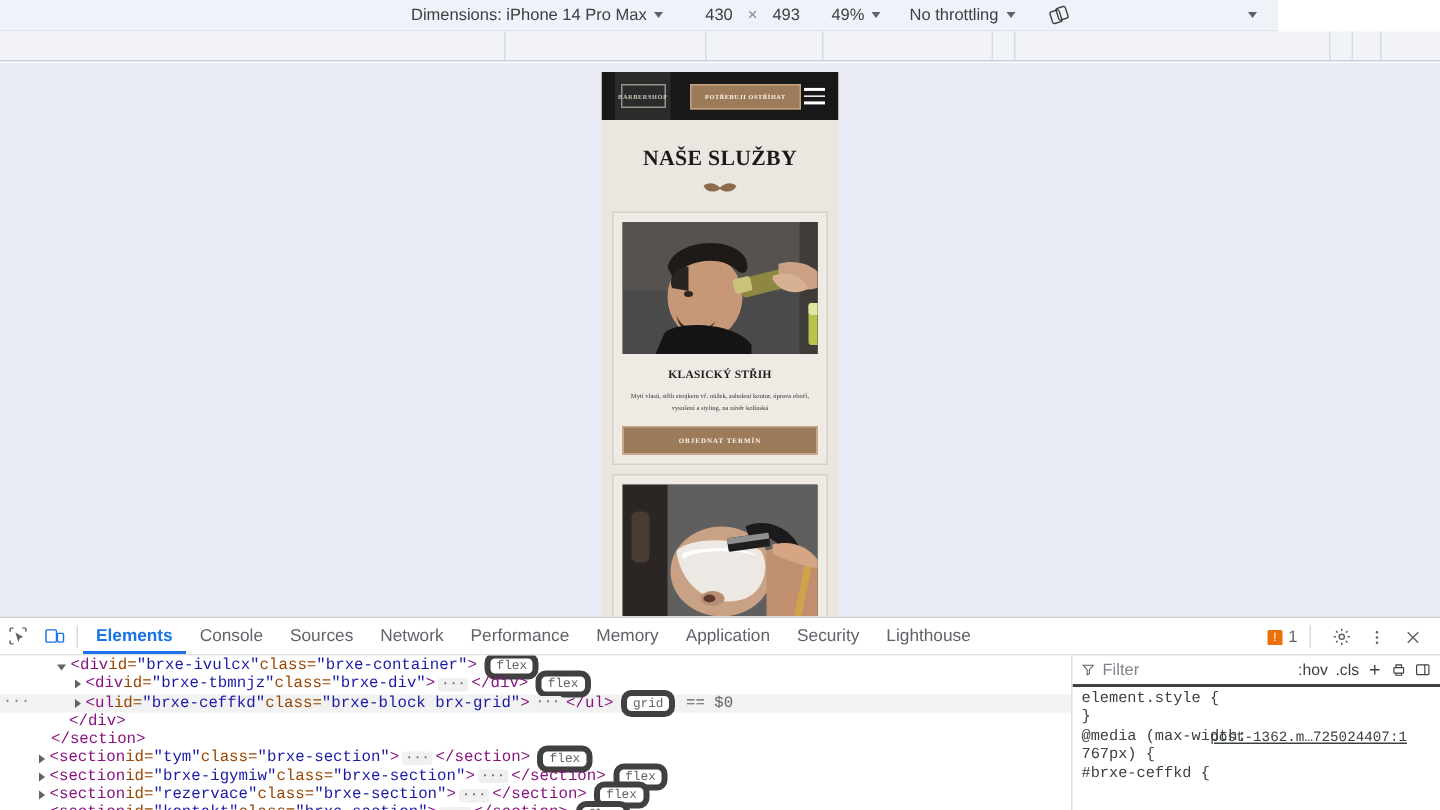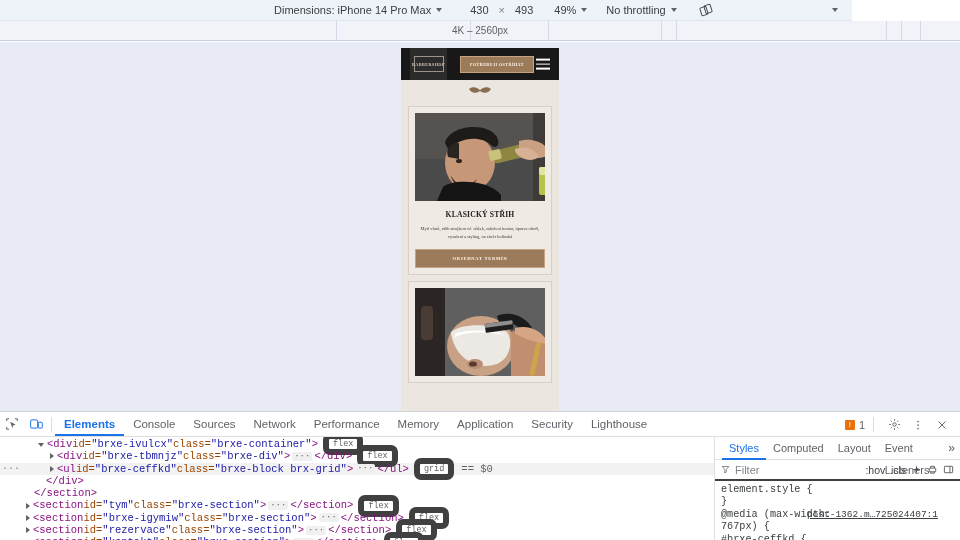--- a/index.html
+++ b/index.html
@@ -200,21 +200,21 @@
   }
   .tg { color: #881280; }
   .at { color: #994500; }
   .av { color: #1a1aa6; }
   .dots-badge {
     display:inline-block; background:#f0f0f0; color:#5f6368;
     border-radius: 2px; padding: 0 2px; margin: 0 2px; font-size: 9px;
     line-height: 9px;
   }
   .flexbadge {
-    display:inline-block; border:6px solid #404040; border-radius: 7px;
+    display:inline-block; border:4px solid #404040; border-radius: 7px;
     padding: 0 4px; font-size: 8.5px; color: #5f6368; margin-left: 5px;
     background: #fff; line-height: 10px;
   }
   .eqsel { color:#5f6368; margin-left: 7px; }
 
   .styles-pane {
     width: 246px; height: 104px;
     border-left: 1px solid #e0e0e0;
     background: #fff; overflow: hidden;
   }
@@ -282,40 +282,40 @@
   <div class="ruler">
     <div class="tick" style="left:336px"></div>
     <div class="tick" style="left:470px"></div>
     <div class="tick" style="left:548px"></div>
     <div class="tick" style="left:661px"></div>
     <div class="tick" style="left:676px"></div>
     <div class="tick" style="left:886px"></div>
     <div class="tick" style="left:901px"></div>
     <div class="tick" style="left:920px"></div>
 
-    <div class="rlabel">4K – 2560px</div>
   </div>
 
   <div class="page-area">
     <div class="viewport">
 
       <div class="site-header">
         <div class="logo-box">
           <div class="logo-diamond">
             <span class="logo-txt">BARBERSHOP</span>
           </div>
         </div>
         <div class="hdr-cta">POTŘEBUJI OSTŘÍHAT</div>
         <div class="burger">
           <span></span>
             <span></span>
             <span></span>
         </div>
       </div>
 
+      <div class="sec-title">NAŠE SLUŽBY</div>
       <div class="moustache">
         <svg width="26" height="10" viewBox="0 0 52 20">
           <path d="M4 8 C10 2, 20 4, 26 10 C32 4, 42 2, 48 8 C44 16, 34 18, 26 12 C18 18, 8 16, 4 8 Z" fill="#8a6c4e"></path>
         </svg>
       </div>
 
       <div class="cards">
 
         <div class="card">
           <div class="card-img">
@@ -529,27 +529,20 @@
               <span class="av">"brxe-section"</span>
               <span class="tg">&gt;</span>
               <span class="dots-badge">···</span>
               <span class="tg">&lt;/section&gt;</span>
               <span class="flexbadge">flex</span>
             </div>
           </div>
       </div>
 
       <div class="styles-pane">
-        <div class="st-tabs">
-          <div class="st-tab active">Styles</div>
-          <div class="st-tab">Computed</div>
-          <div class="st-tab">Layout</div>
-          <div class="st-tab">Event Listeners</div>
-          <span class="st-more">»</span>
-        </div>
 
         <div class="st-filter">
           <svg width="9" height="9" viewBox="0 0 24 24" fill="none" stroke="#5f6368" stroke-width="2">
             <path d="M3 4h18l-7 8v7l-4 2v-9z"></path>
           </svg>
           <span class="grow">Filter</span>
           <span class="mini">:hov</span>
           <span class="mini">.cls</span>
           <svg width="11" height="11" viewBox="0 0 24 24" fill="none" stroke="#3c4043" stroke-width="2">
             <path d="M12 5v14M5 12h14"></path>

